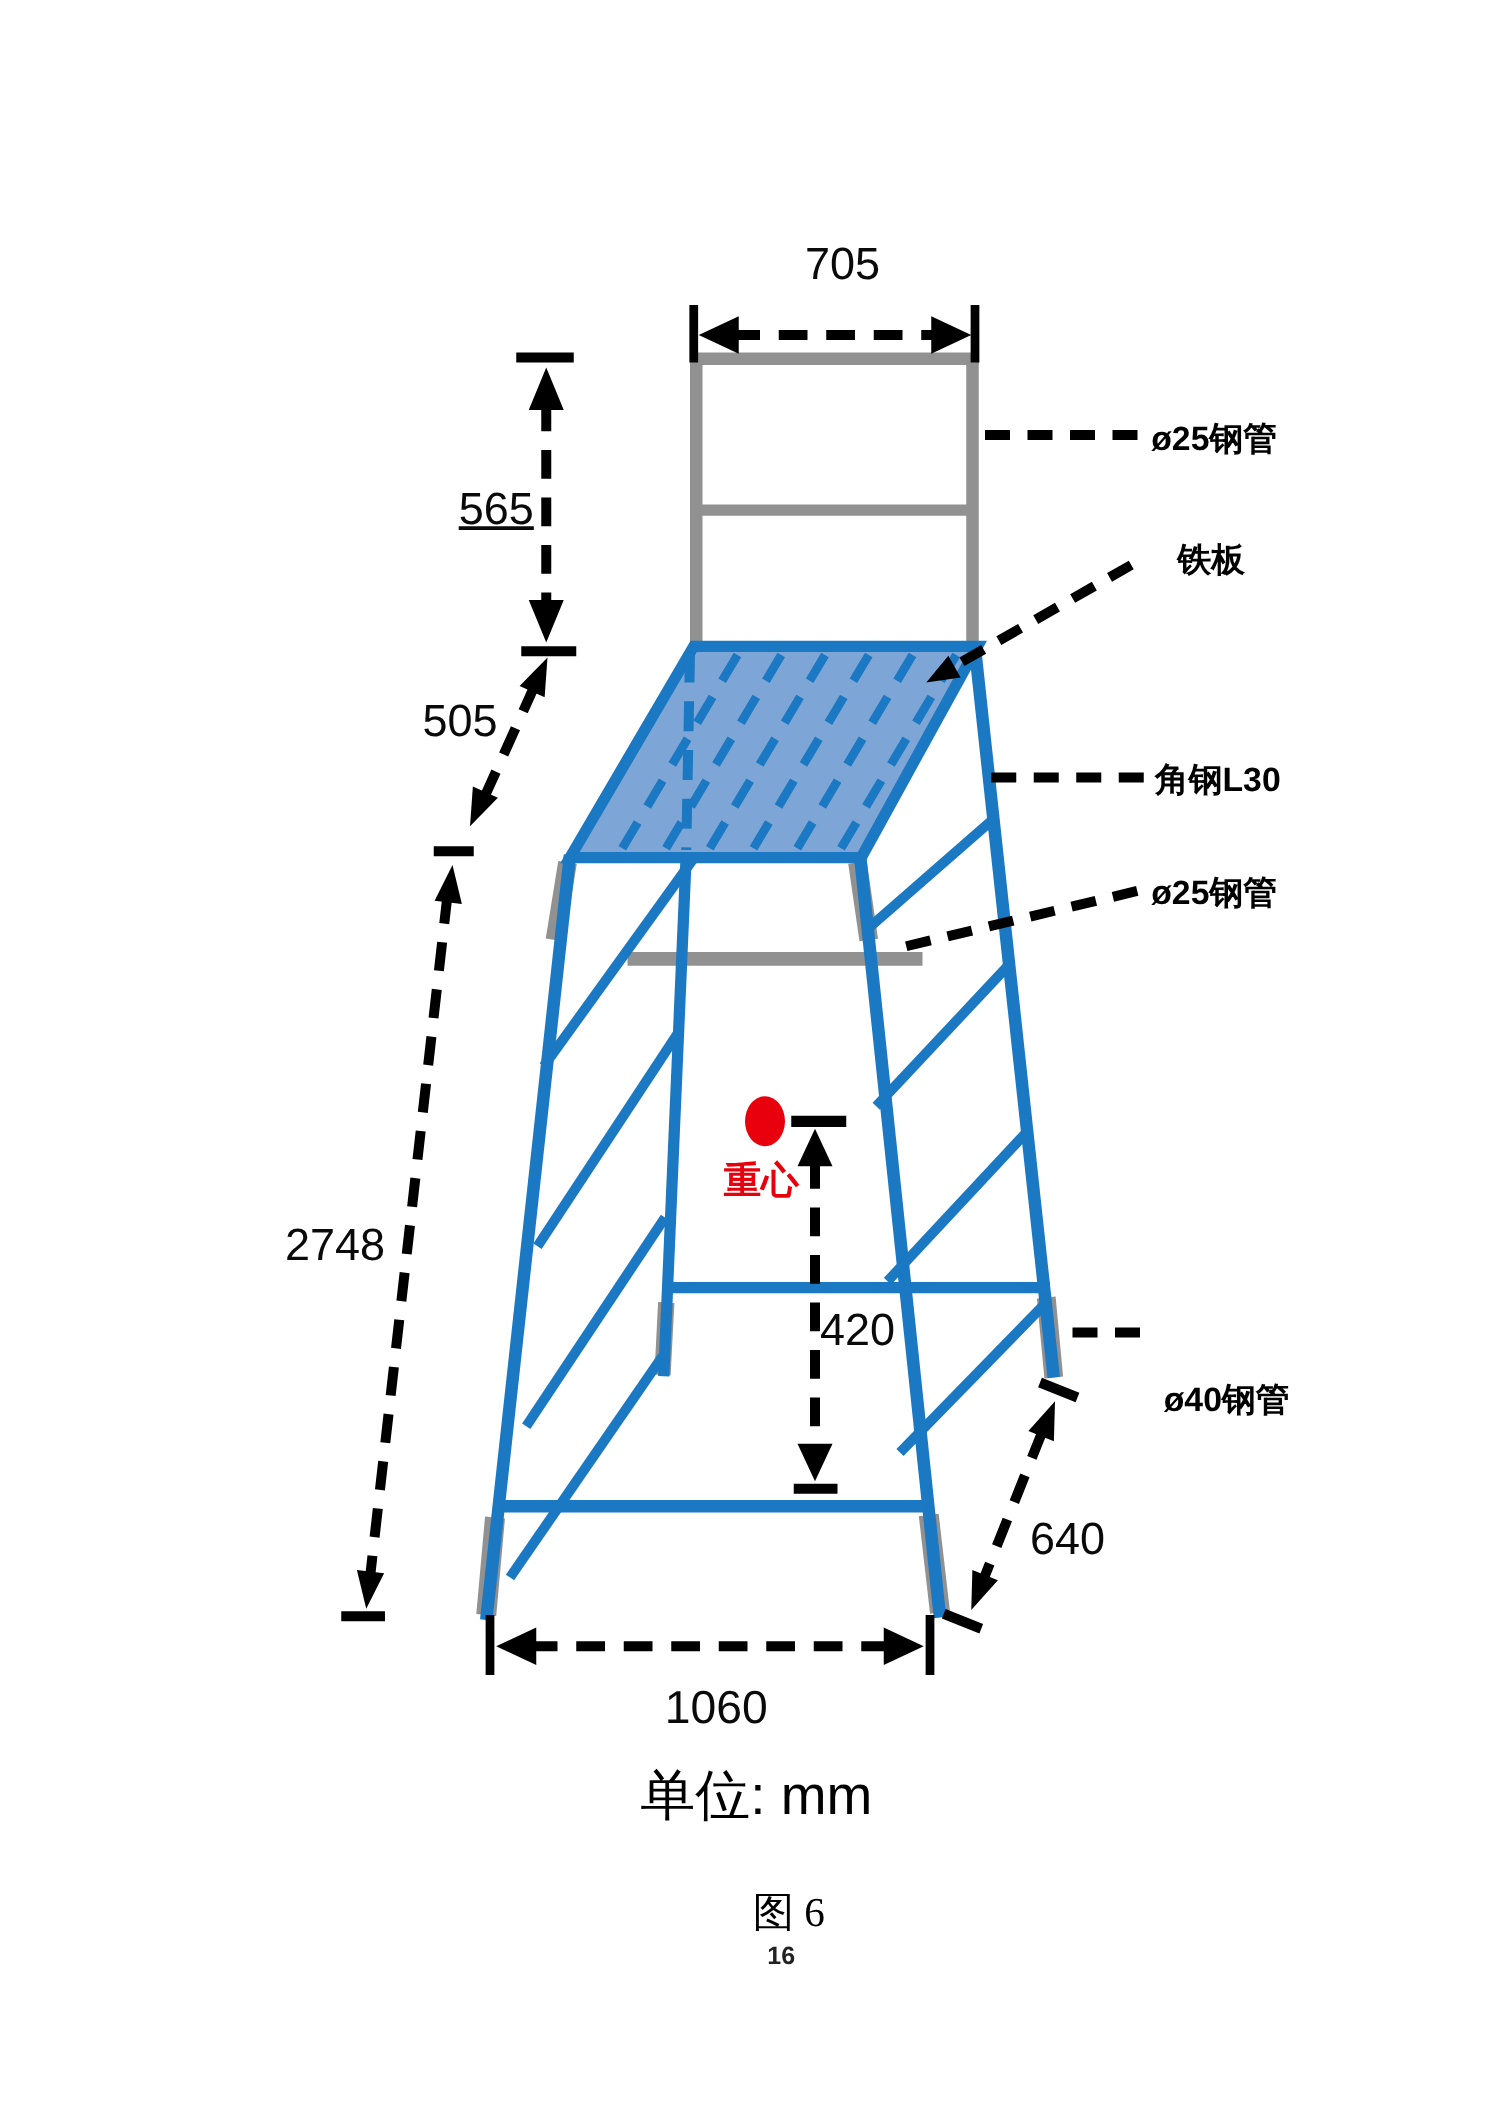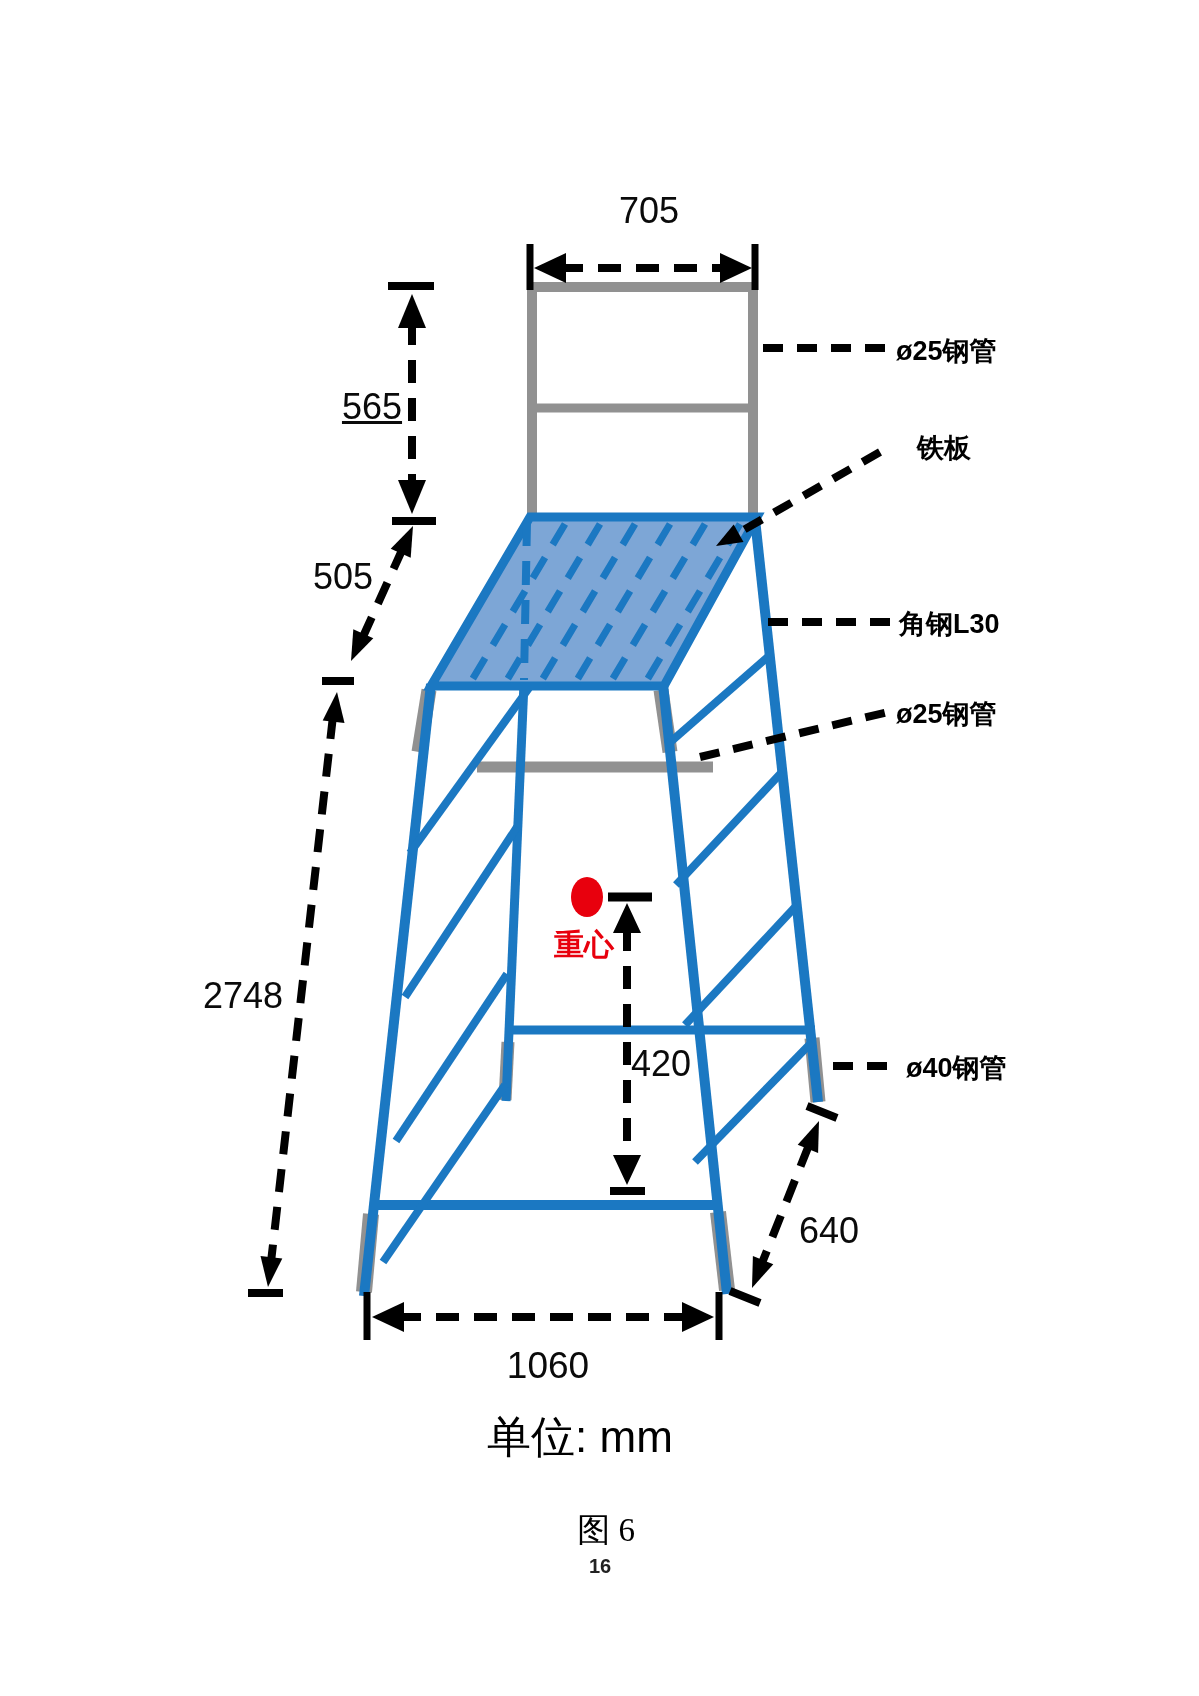--- a/index.html
+++ b/index.html
@@ -2,20 +2,21 @@
 <html style="--structure-blue: #1b78c2; --plate-fill: #7da6d6; --steel-gray: #919191; --dimension-black: #000000; --cg-red: #e8000d;"><head>
 <meta charset="utf-8">
 <style>
   html,body{margin:0;padding:0;background:#fff;}
   .page{
     position:relative;
     width:1163px;height:1696px;
     background:#ffffff;
     font-family:"Liberation Sans", sans-serif;
     overflow:hidden;
+    margin-left:25px;
   }
   svg{position:absolute;left:0;top:0;}
 
   
   .gray  {stroke:var(--steel-gray,#919191);fill:none;}
   .blue  {stroke:var(--structure-blue,#1b78c2);fill:none;}
   .blued {stroke:var(--structure-blue,#1b78c2);fill:none;stroke-dasharray:24 15;}
   .dimd  {stroke:var(--dimension-black,#000);fill:none;stroke-dasharray:23 15;}
   .lead  {stroke:var(--dimension-black,#000);fill:none;stroke-dasharray:20 14;}
   .tick  {stroke:var(--dimension-black,#000);fill:none;}
@@ -162,21 +163,21 @@
   <div class="dim" style="left:343px;top:577px;">505</div>
   <div class="dim" style="left:243px;top:996px;">2748</div>
   <div class="dim" style="left:661px;top:1064px;">420</div>
   <div class="dim" style="left:829px;top:1231px;">640</div>
   <div class="dim" style="left:548px;top:1366px;font-size:37px;">1060</div>
 
   <div class="plabel" style="left:896px;top:351px;">ø25钢管</div>
   <div class="plabel" style="left:917px;top:448px;">铁板</div>
   <div class="plabel" style="left:899px;top:624px;">角钢L30</div>
   <div class="plabel" style="left:896px;top:714px;">ø25钢管</div>
-  <div class="plabel" style="left:906px;top:1068px;">ø40钢管</div>
+  <div class="plabel" style="left:906px;top:1120px;">ø40钢管</div>
 
   <div class="cgtext" style="left:584px;top:945px;text-align:right;">重心</div>
 
   <div class="unit" style="left:580px;top:1437px;">单位: mm</div>
   <div class="caption" style="left:606px;top:1530px;text-align:center;">图 6</div>
   <div class="pageno" style="left:600px;top:1566px;">16</div>
 
 </div>
 
 </body></html>

